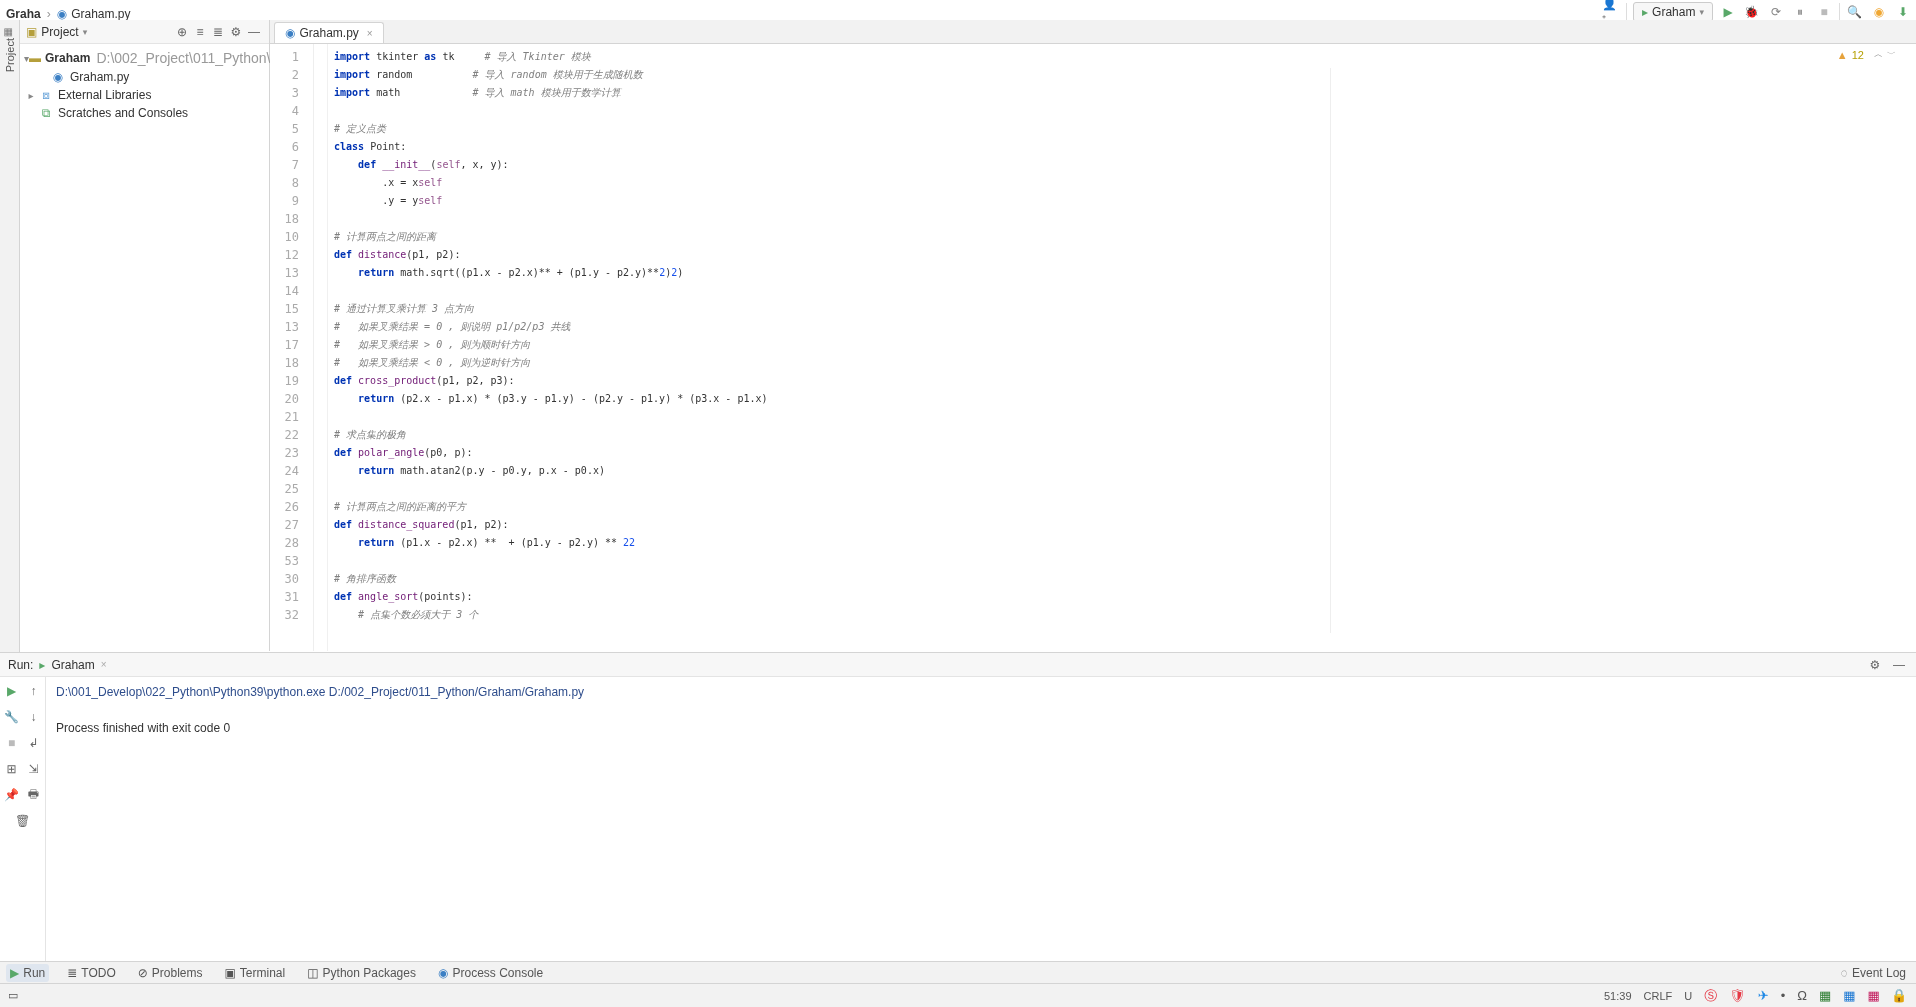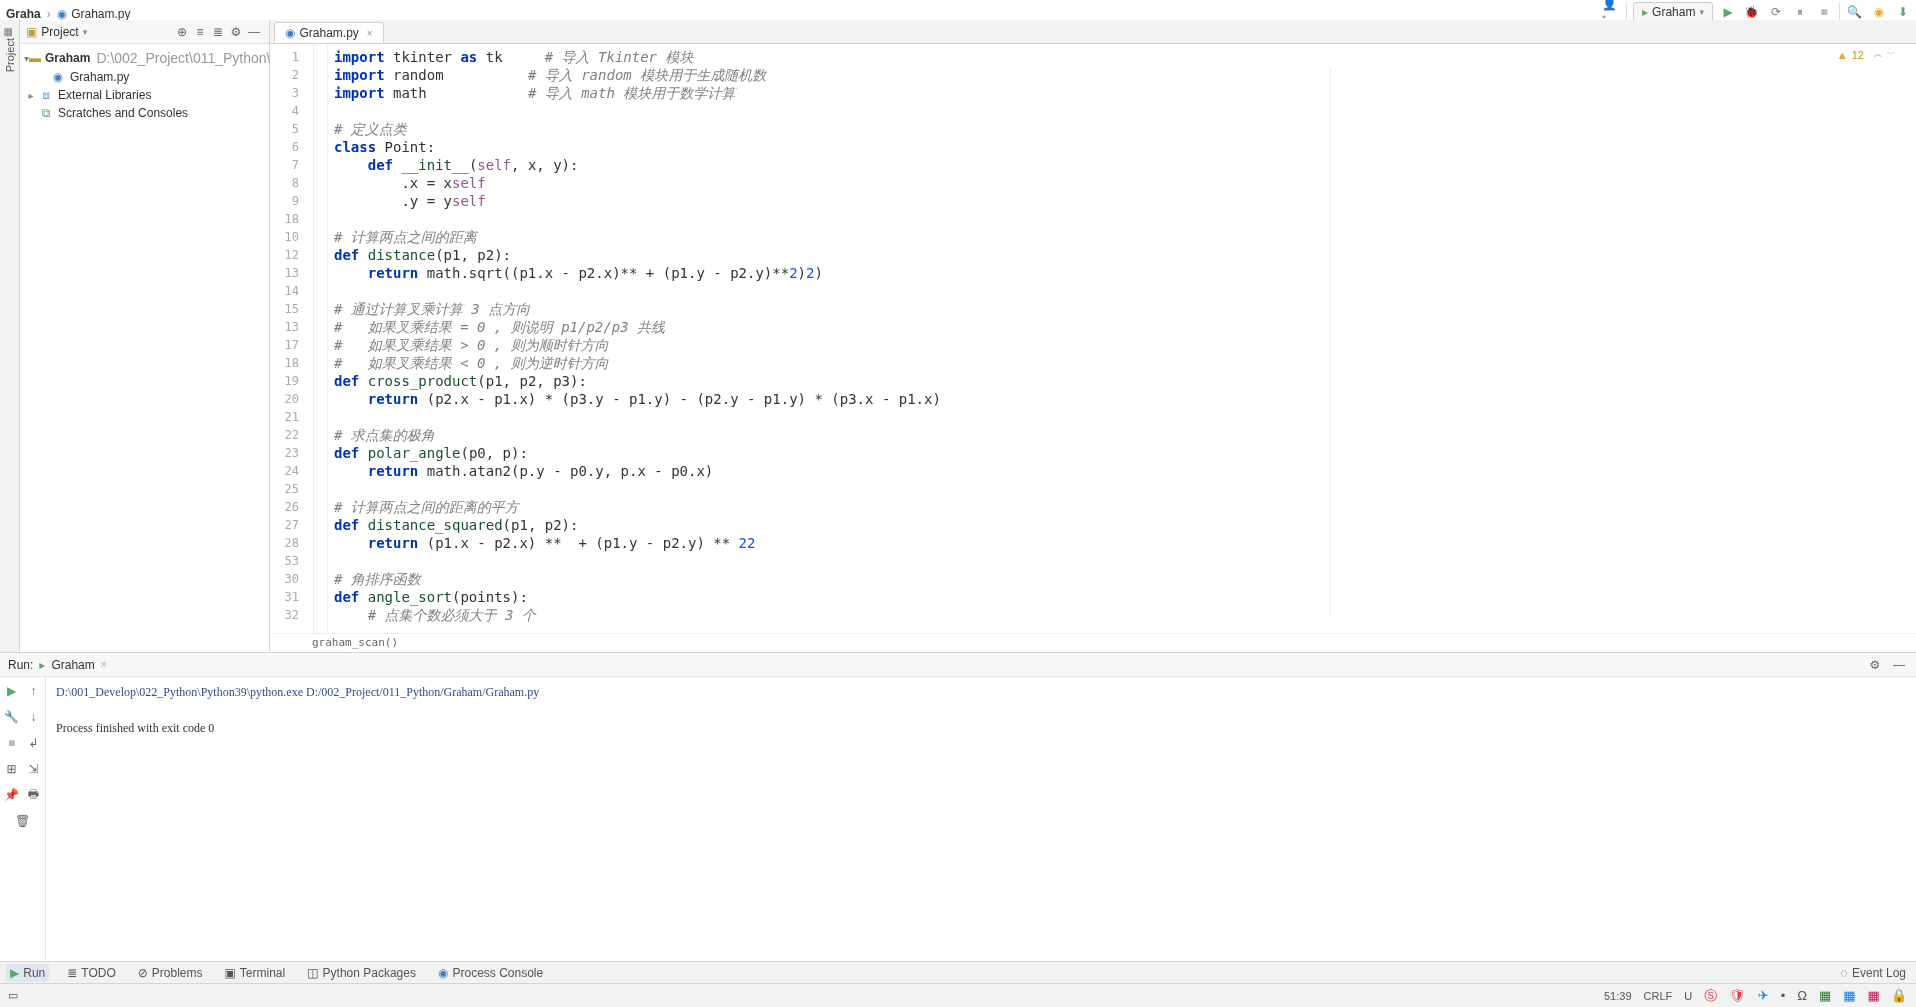--- a/index.html
+++ b/index.html
@@ -31,38 +31,38 @@
 .tree-row.d2 { padding-left: 30px; }
 
 .editor-area { flex: 1; display: flex; flex-direction: column; }
 .tabs { height: 24px; display: flex; align-items: flex-end; background: #f2f2f2; border-bottom: 1px solid #d4d4d4; padding-left: 4px; }
 .tab { background: #fff; border: 1px solid #d4d4d4; border-bottom: none; padding: 3px 10px; display: flex; align-items: center; gap: 4px; font-size: 12px; border-radius: 3px 3px 0 0; }
 .tab .close { color: #999; font-size: 10px; margin-left: 4px; }
 .editor { flex: 1; display: flex; overflow: hidden; position: relative; }
 .gutter { width: 44px; background: #fff; text-align: right; color: #aaa; font-family: Consolas, monospace; font-size: 12px; padding-top: 4px; border-right: 1px solid #eee; }
 .gutter div { height: 18px; line-height: 18px; padding-right: 14px; }
 .fold-col { width: 14px; background: #fff; border-right: 1px solid #f0f0f0; }
-.code { flex: 1; font-family: Consolas, monospace; font-size: 14px; padding: 4px 6px; white-space: pre; line-height: 18px; }
+.code { flex: 1; font-family: Consolas, monospace; font-size: 10px; padding: 4px 6px; white-space: pre; line-height: 18px; }
 .code .kw { color: #0033b3; font-weight: bold; }
-.code .fn { color: #14532d; }
+.code .fn { color: #701a75; }
 .code .self { color: #94558d; }
 .code .num { color: #1750eb; }
 .code .cm { color: #808080; font-style: italic; }
 .breadcrumb-bar { height: 18px; background: #fff; border-top: 1px solid #eee; font-family: Consolas, monospace; font-size: 11px; color: #666; padding-left: 42px; line-height: 18px; }
 .problems-badge { position: absolute; top: 4px; right: 20px; display: flex; align-items: center; gap: 4px; font-size: 11px; color: #b59f00; }
 .problems-badge .tri { color: #e6a23c; }
 
 .run-panel { position: absolute; left: 0; right: 0; bottom: 45px; top: auto; height: 310px; border-top: 1px solid #d4d4d4; background: #fff; display: flex; flex-direction: column; }
 .run-header { height: 24px; background: #f7f7f7; border-bottom: 1px solid #e4e4e4; display: flex; align-items: center; padding: 0 8px; gap: 6px; }
 .run-header .spacer { flex: 1; }
 .run-body { flex: 1; display: flex; }
 .run-gutter { width: 46px; border-right: 1px solid #e4e4e4; display: flex; flex-direction: column; align-items: center; padding-top: 6px; gap: 10px; }
 .run-gutter .rg-row { display: flex; gap: 6px; }
 .run-gutter .rg-btn { width: 16px; height: 16px; display: flex; align-items: center; justify-content: center; color: #666; cursor: pointer; font-size: 12px; }
-.run-output { flex: 1; font-family: Liberation Serif, serif; font-size: 12px; padding: 6px 10px; white-space: pre; line-height: 18px; }
+.run-output { flex: 1; font-family: Liberation Sans, sans-serif; font-size: 12px; padding: 6px 10px; white-space: pre; line-height: 18px; }
 .run-output .path { color: #2e4d8c; }
 
 .bottom-tabs { position: absolute; left: 0; right: 0; bottom: 24px; height: 22px; background: #f2f2f2; border-top: 1px solid #d4d4d4; display: flex; align-items: center; padding: 0 6px; gap: 14px; }
 .bottom-tabs .btab { display: flex; align-items: center; gap: 4px; color: #555; cursor: pointer; font-size: 12px; padding: 2px 4px; }
 .bottom-tabs .btab.active { background: #dfe6ef; border-radius: 3px; }
 .bottom-tabs .spacer { flex: 1; }
 
 .statusbar { position: absolute; left: 0; right: 0; bottom: 0; height: 24px; background: #f2f2f2; border-top: 1px solid #d4d4d4; display: flex; align-items: center; padding: 0 8px; gap: 12px; font-size: 11px; color: #555; }
 .statusbar .spacer { flex: 1; }
 .statusbar .sitem { display: flex; align-items: center; gap: 3px; }
@@ -204,23 +204,20 @@
       <div class="fold-col"></div>
       <div class="code" id="code"><div><span class="kw">import</span> tkinter <span class="kw">as</span> tk     <span class="cm"># 导入 Tkinter 模块</span></div><div><span class="kw">import</span> random          <span class="cm"># 导入 random 模块用于生成随机数</span></div><div><span class="kw">import</span> math            <span class="cm"># 导入 math 模块用于数学计算</span></div><div>&nbsp;</div><div><span class="cm"># 定义点类</span></div><div><span class="kw">class</span> Point:</div><div>    <span class="kw">def</span><span class="fn"> __init__</span>(<span class="self">self</span>, x, y):</div><div>        .x = x<span class="self">self</span></div><div>        .y = y<span class="self">self</span></div><div>&nbsp;</div><div><span class="cm"># 计算两点之间的距离</span></div><div><span class="kw">def</span><span class="fn"> distance</span>(p1, p2):</div><div>    <span class="kw">return</span> math.sqrt((p1.x - p2.x)** + (p1.y - p2.y)**<span class="num">2</span>)<span class="num">2</span>)</div><div>&nbsp;</div><div><span class="cm"># 通过计算叉乘计算 3 点方向</span></div><div><span class="cm">#   如果叉乘结果 = 0 , 则说明 p1/p2/p3 共线</span></div><div><span class="cm">#   如果叉乘结果 &gt; 0 , 则为顺时针方向</span></div><div><span class="cm">#   如果叉乘结果 &lt; 0 , 则为逆时针方向</span></div><div><span class="kw">def</span><span class="fn"> cross_product</span>(p1, p2, p3):</div><div>    <span class="kw">return</span> (p2.x - p1.x) * (p3.y - p1.y) - (p2.y - p1.y) * (p3.x - p1.x)</div><div>&nbsp;</div><div><span class="cm"># 求点集的极角</span></div><div><span class="kw">def</span><span class="fn"> polar_angle</span>(p0, p):</div><div>    <span class="kw">return</span> math.atan2(p.y - p0.y, p.x - p0.x)</div><div>&nbsp;</div><div><span class="cm"># 计算两点之间的距离的平方</span></div><div><span class="kw">def</span><span class="fn"> distance_squared</span>(p1, p2):</div><div>    <span class="kw">return</span> (p1.x - p2.x) **  + (p1.y - p2.y) ** <span class="num">2</span><span class="num">2</span></div><div>&nbsp;</div><div><span class="cm"># 角排序函数</span></div><div><span class="kw">def</span><span class="fn"> angle_sort</span>(points):</div><div>    <span class="cm"># 点集个数必须大于 3 个</span></div></div>
       <div class="problems-badge">
         <span class="tri">▲</span>
         <span>12</span>
         <span style="color:#888;font-size:9px;margin-left:6px">︿</span>
         <span style="color:#888;font-size:9px">﹀</span>
       </div>
       <div class="vdiv"></div>
     </div>
-    <div class="breadcrumb-bar">
-      <span>graham_scan()</span>
-    </div>
   </div>
 </div>
 
 <div class="run-panel">
   <div class="run-header">
     <span>Run:</span>
     <span style="color:#59a869">▸</span>
     <span>Graham</span>
     <span style="color:#aaa;font-size:10px">×</span>
     <span class="spacer"></span>

